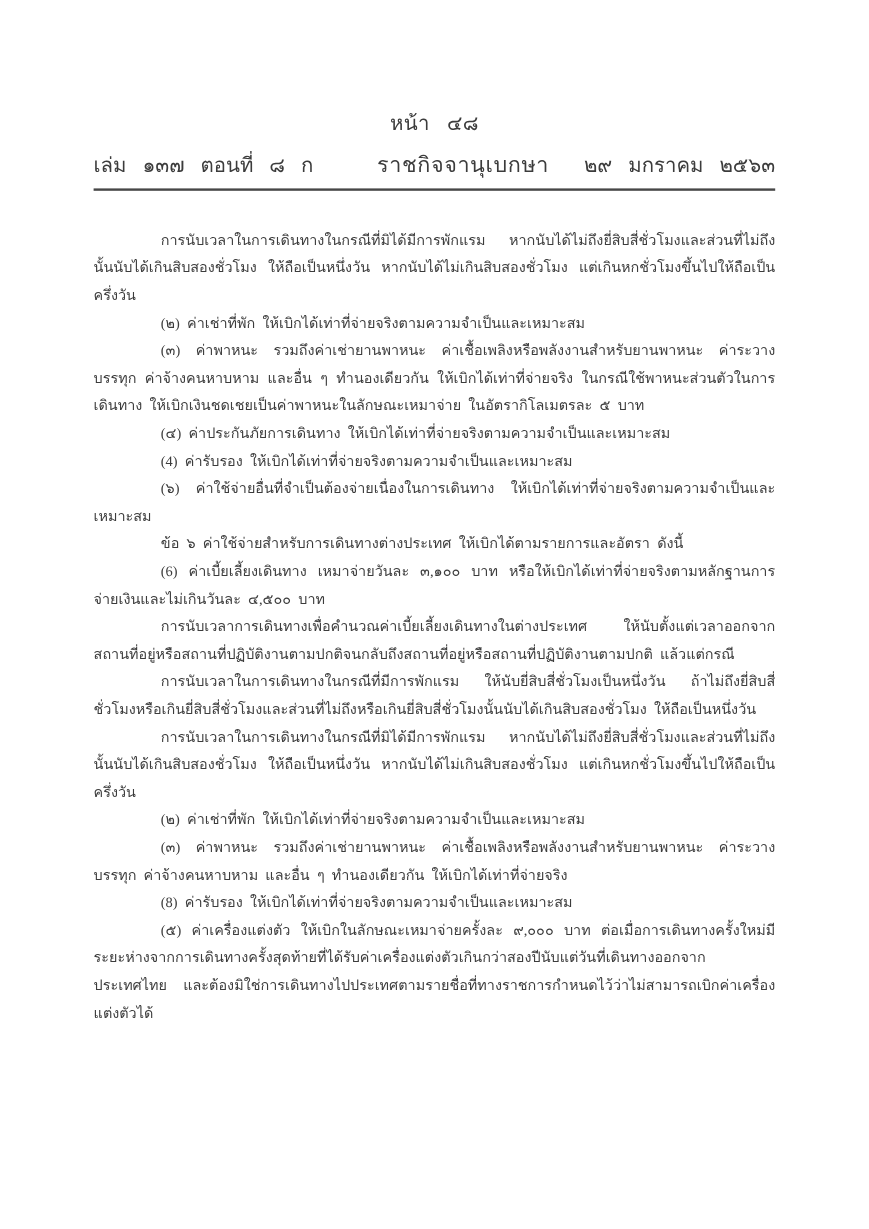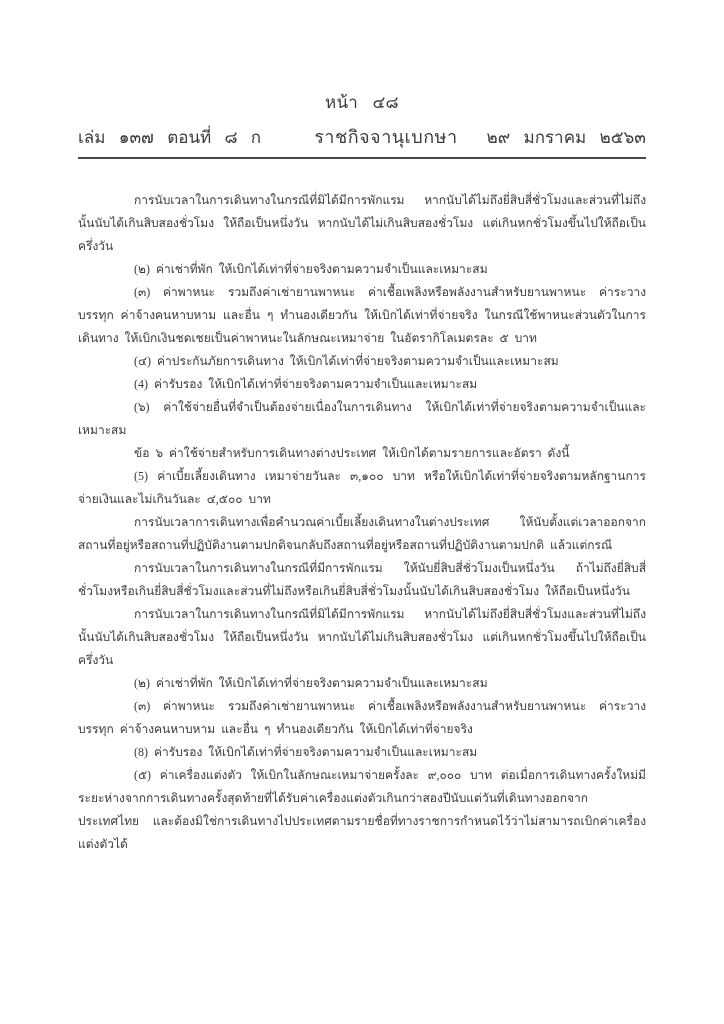--- a/index.html
+++ b/index.html
@@ -64,21 +64,21 @@
   </header>
 
   <main class="gz-body">
     <p>การนับเวลาในการเดินทางในกรณีที่มิได้มีการพักแรม หากนับได้ไม่ถึงยี่สิบสี่ชั่วโมงและส่วนที่ไม่ถึงนั้นนับได้เกินสิบสองชั่วโมง ให้ถือเป็นหนึ่งวัน หากนับได้ไม่เกินสิบสองชั่วโมง แต่เกินหกชั่วโมงขึ้นไปให้ถือเป็นครึ่งวัน</p>
     <p>(๒) ค่าเช่าที่พัก ให้เบิกได้เท่าที่จ่ายจริงตามความจำเป็นและเหมาะสม</p>
     <p>(๓) ค่าพาหนะ รวมถึงค่าเช่ายานพาหนะ ค่าเชื้อเพลิงหรือพลังงานสำหรับยานพาหนะ ค่าระวางบรรทุก ค่าจ้างคนหาบหาม และอื่น ๆ ทำนองเดียวกัน ให้เบิกได้เท่าที่จ่ายจริง ในกรณีใช้พาหนะส่วนตัวในการเดินทาง ให้เบิกเงินชดเชยเป็นค่าพาหนะในลักษณะเหมาจ่าย ในอัตรากิโลเมตรละ ๕ บาท</p>
     <p>(๔) ค่าประกันภัยการเดินทาง ให้เบิกได้เท่าที่จ่ายจริงตามความจำเป็นและเหมาะสม</p>
     <p>(4) ค่ารับรอง ให้เบิกได้เท่าที่จ่ายจริงตามความจำเป็นและเหมาะสม</p>
     <p>(๖) ค่าใช้จ่ายอื่นที่จำเป็นต้องจ่ายเนื่องในการเดินทาง ให้เบิกได้เท่าที่จ่ายจริงตามความจำเป็นและเหมาะสม</p>
     <p>ข้อ ๖ ค่าใช้จ่ายสำหรับการเดินทางต่างประเทศ ให้เบิกได้ตามรายการและอัตรา ดังนี้</p>
-    <p>(5) ค่าเบี้ยเลี้ยงเดินทาง เหมาจ่ายวันละ ๓,๑๐๐ บาท หรือให้เบิกได้เท่าที่จ่ายจริงตามหลักฐานการจ่ายเงินและไม่เกินวันละ ๔,๕๐๐ บาท</p>
+    <p>(6) ค่าเบี้ยเลี้ยงเดินทาง เหมาจ่ายวันละ ๓,๑๐๐ บาท หรือให้เบิกได้เท่าที่จ่ายจริงตามหลักฐานการจ่ายเงินและไม่เกินวันละ ๔,๕๐๐ บาท</p>
     <p>การนับเวลาการเดินทางเพื่อคำนวณค่าเบี้ยเลี้ยงเดินทางในต่างประเทศ ให้นับตั้งแต่เวลาออกจากสถานที่อยู่หรือสถานที่ปฏิบัติงานตามปกติจนกลับถึงสถานที่อยู่หรือสถานที่ปฏิบัติงานตามปกติ แล้วแต่กรณี</p>
     <p>การนับเวลาในการเดินทางในกรณีที่มีการพักแรม ให้นับยี่สิบสี่ชั่วโมงเป็นหนึ่งวัน ถ้าไม่ถึงยี่สิบสี่ชั่วโมงหรือเกินยี่สิบสี่ชั่วโมงและส่วนที่ไม่ถึงหรือเกินยี่สิบสี่ชั่วโมงนั้นนับได้เกินสิบสองชั่วโมง ให้ถือเป็นหนึ่งวัน</p>
     <p>การนับเวลาในการเดินทางในกรณีที่มิได้มีการพักแรม หากนับได้ไม่ถึงยี่สิบสี่ชั่วโมงและส่วนที่ไม่ถึงนั้นนับได้เกินสิบสองชั่วโมง ให้ถือเป็นหนึ่งวัน หากนับได้ไม่เกินสิบสองชั่วโมง แต่เกินหกชั่วโมงขึ้นไปให้ถือเป็นครึ่งวัน</p>
     <p>(๒) ค่าเช่าที่พัก ให้เบิกได้เท่าที่จ่ายจริงตามความจำเป็นและเหมาะสม</p>
     <p>(๓) ค่าพาหนะ รวมถึงค่าเช่ายานพาหนะ ค่าเชื้อเพลิงหรือพลังงานสำหรับยานพาหนะ ค่าระวางบรรทุก ค่าจ้างคนหาบหาม และอื่น ๆ ทำนองเดียวกัน ให้เบิกได้เท่าที่จ่ายจริง</p>
     <p>(8) ค่ารับรอง ให้เบิกได้เท่าที่จ่ายจริงตามความจำเป็นและเหมาะสม</p>
     <p>(๕) ค่าเครื่องแต่งตัว ให้เบิกในลักษณะเหมาจ่ายครั้งละ ๙,๐๐๐ บาท ต่อเมื่อการเดินทางครั้งใหม่มีระยะห่างจากการเดินทางครั้งสุดท้ายที่ได้รับค่าเครื่องแต่งตัวเกินกว่าสองปีนับแต่วันที่เดินทางออกจากประเทศไทย และต้องมิใช่การเดินทางไปประเทศตามรายชื่อที่ทางราชการกำหนดไว้ว่าไม่สามารถเบิกค่าเครื่องแต่งตัวได้</p>
   </main>
 
 </div>

